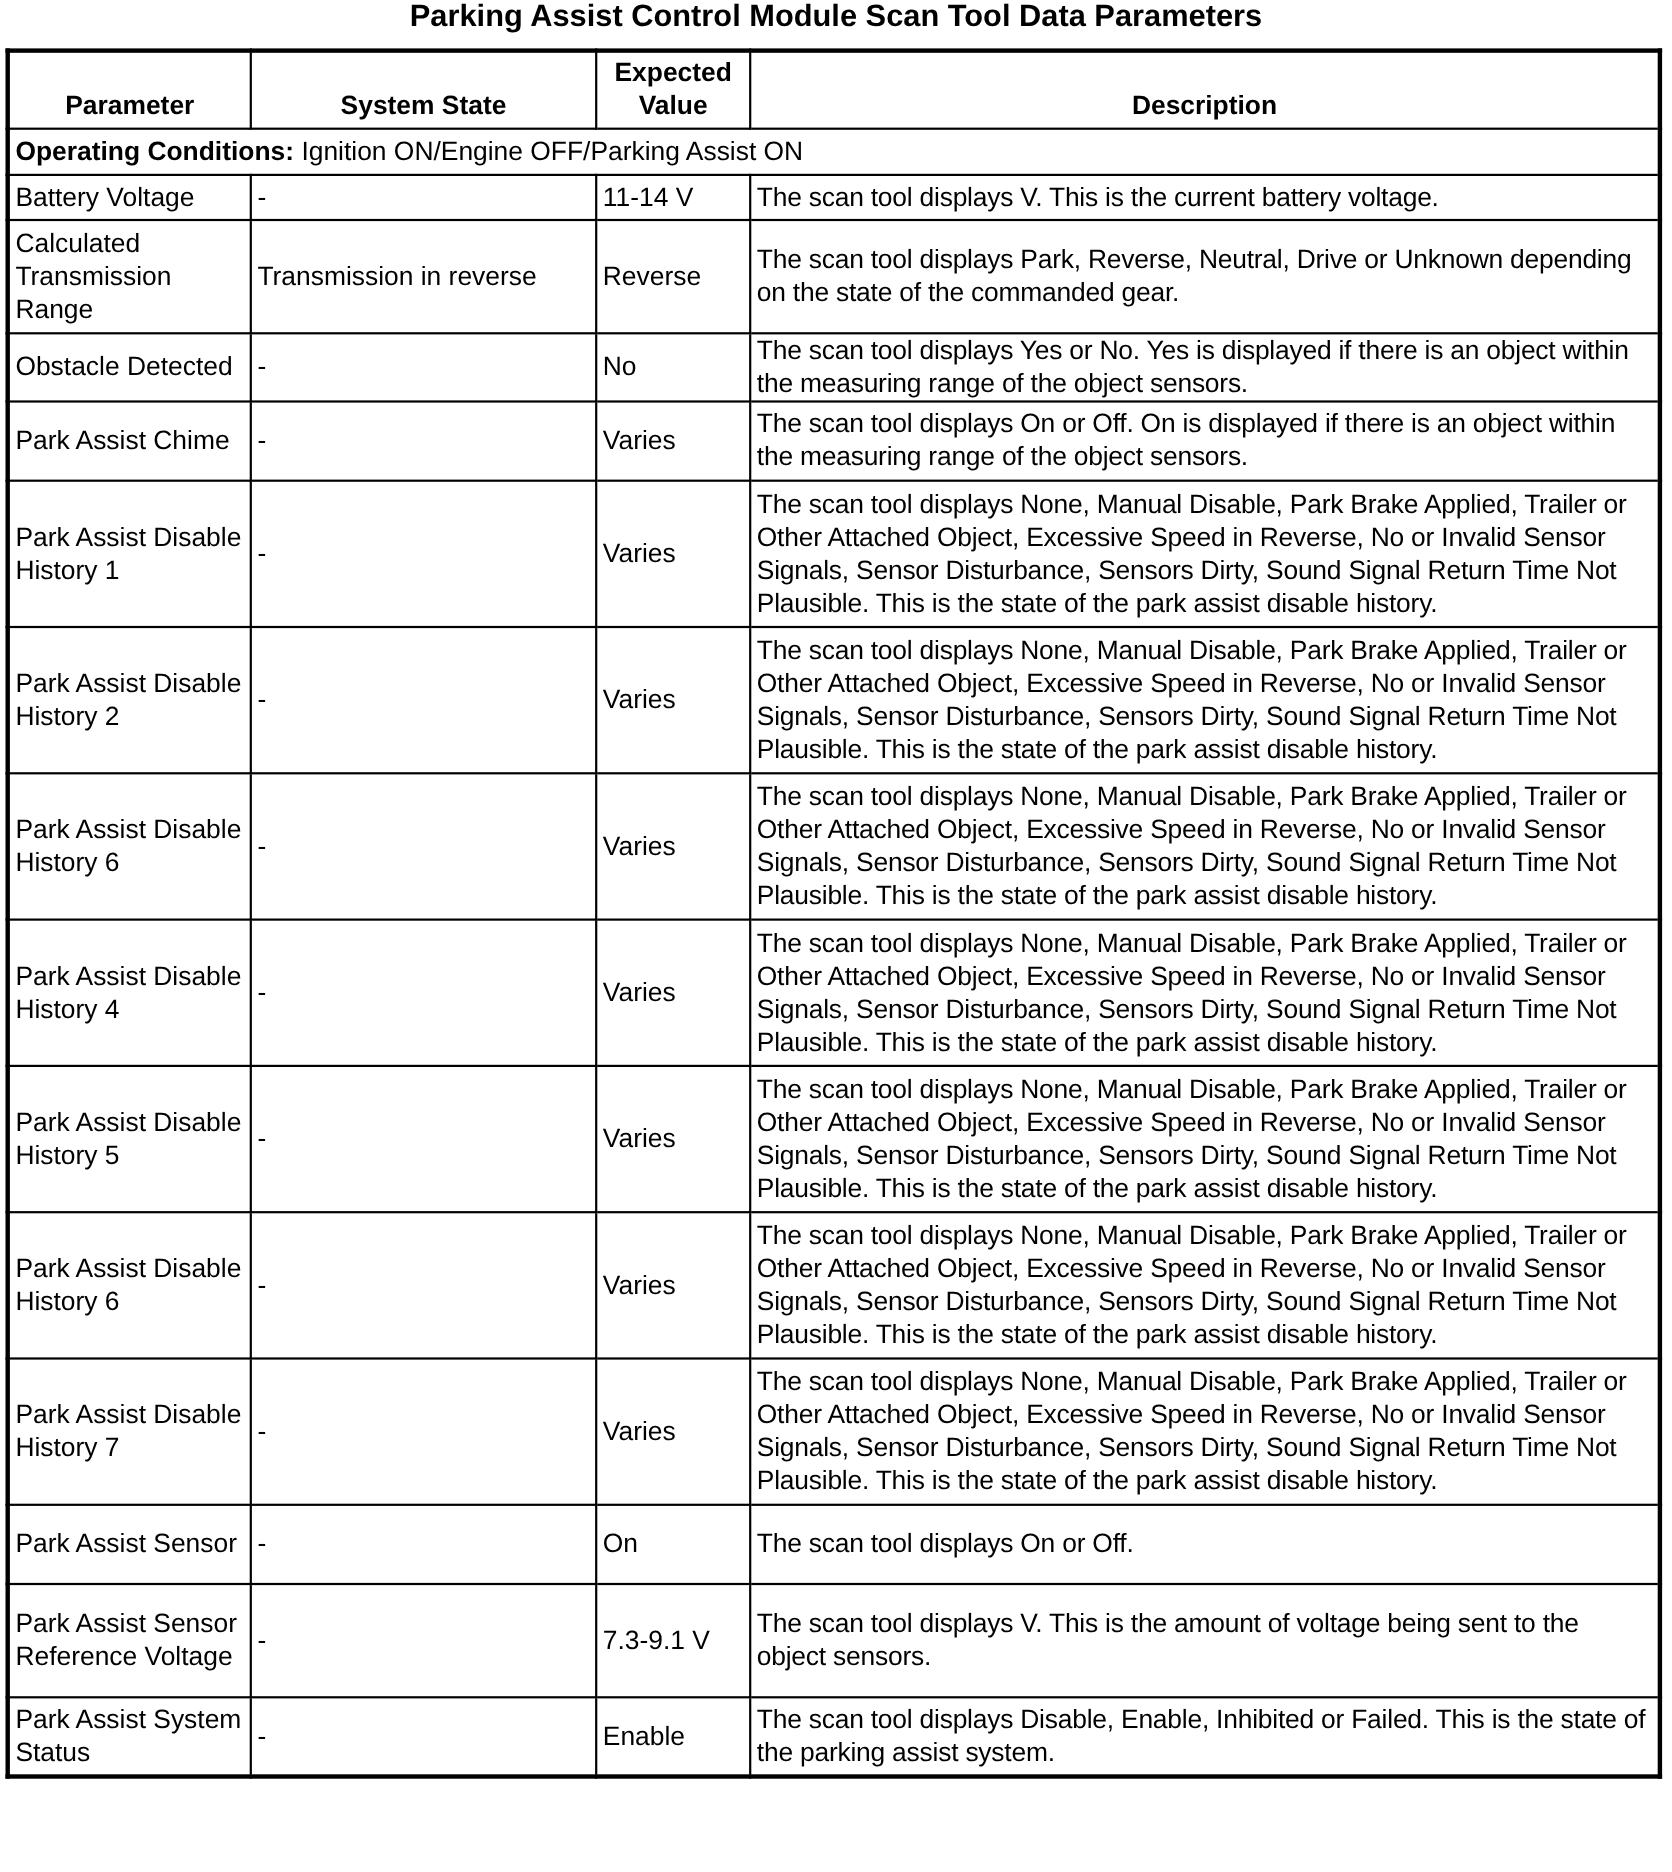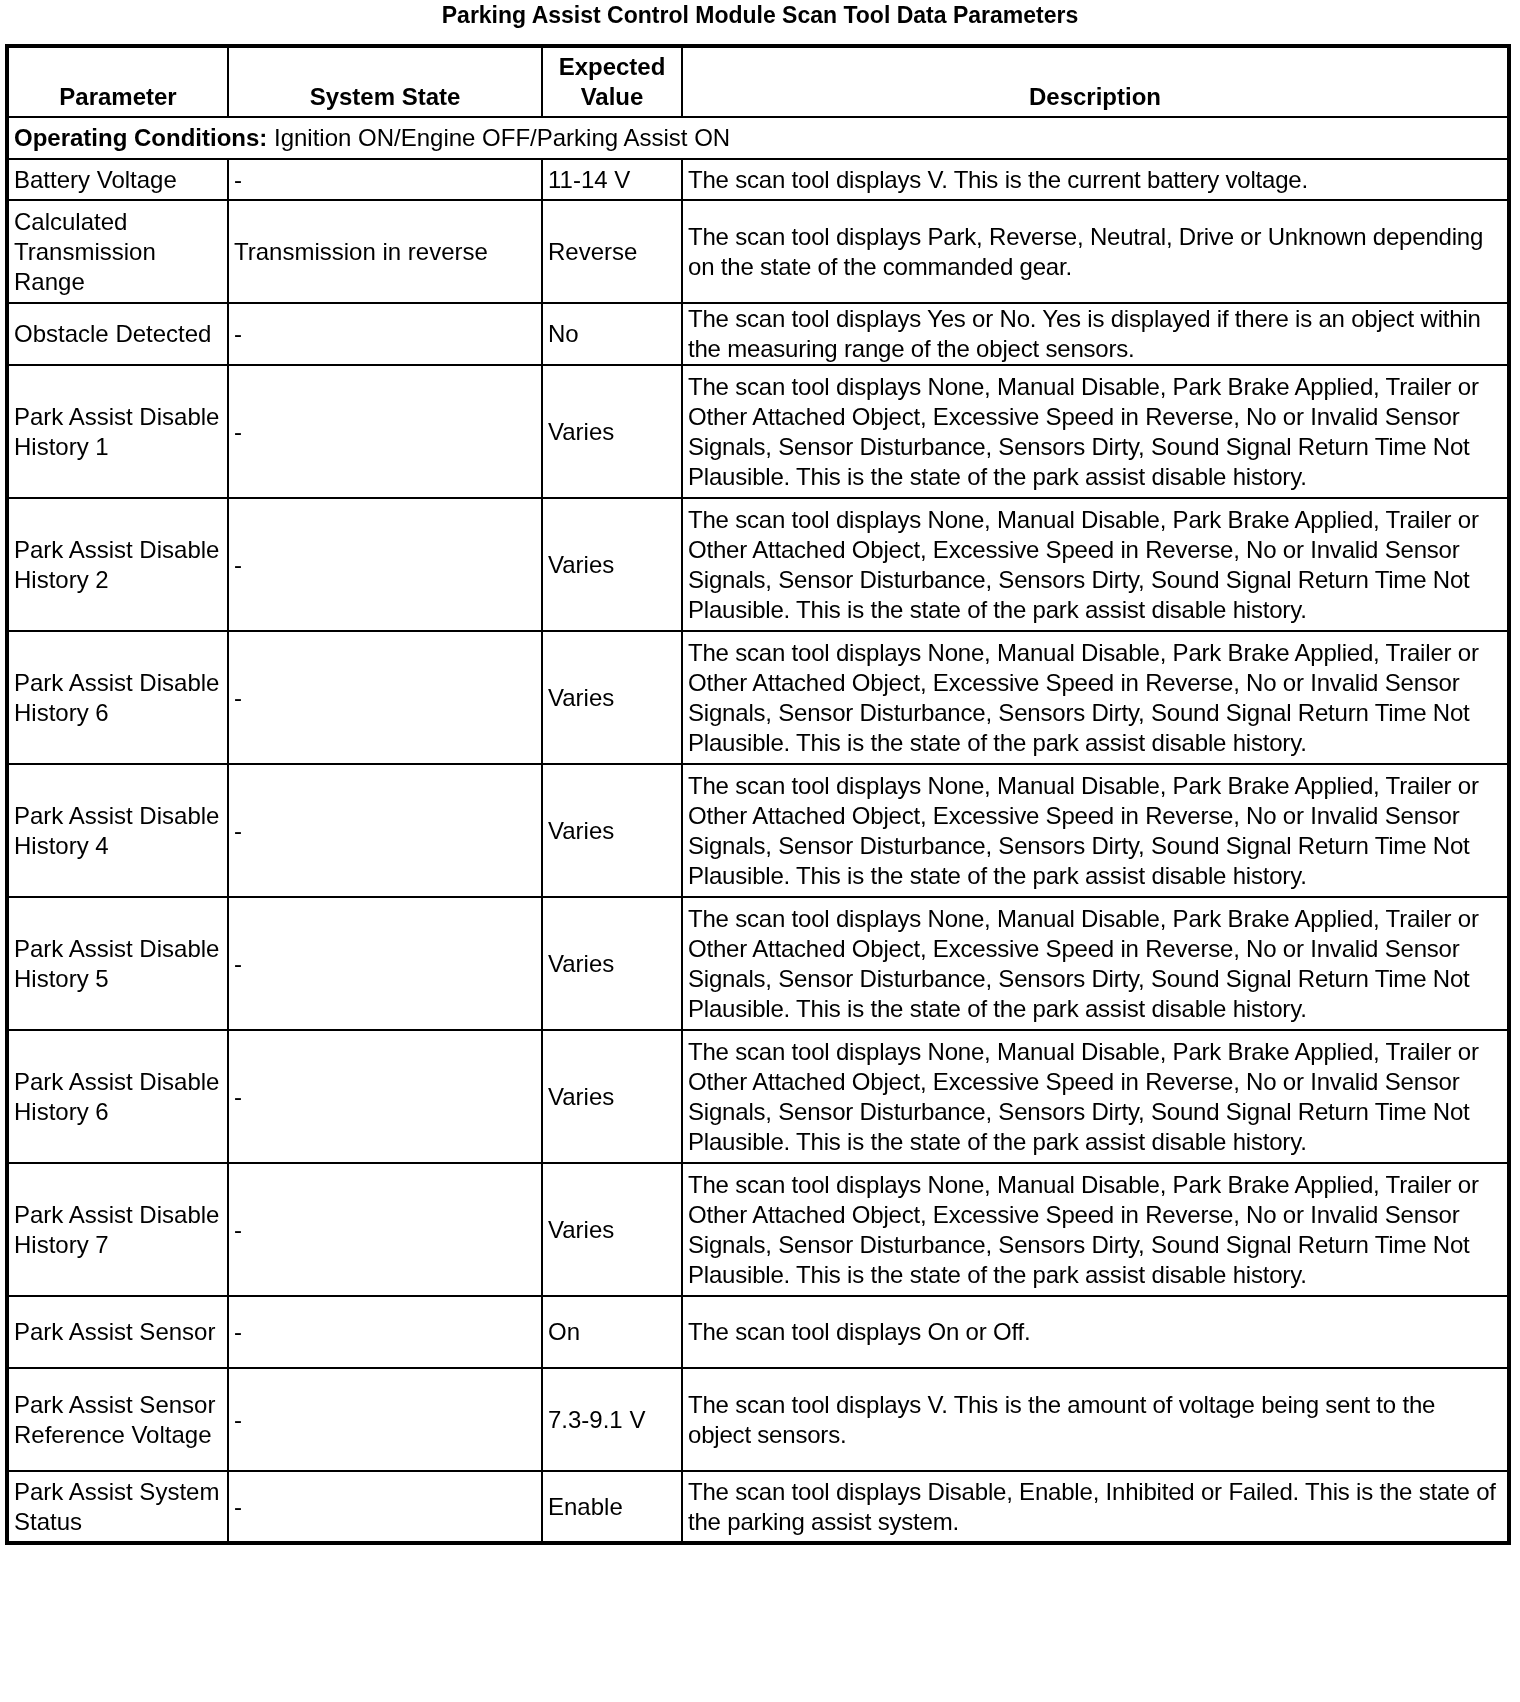--- a/index.html
+++ b/index.html
@@ -1,19 +1,19 @@
 <!DOCTYPE html>
 <html><head>
 <meta charset="utf-8">
 <style>
   html, body { margin: 0; padding: 0; background: #ffffff; }
   body { width: 1520px; height: 1702px; position: relative; overflow: hidden;
          font-family: "Liberation Sans", sans-serif; color: #000; }
   .title { position: absolute; top: 0; left: 0; width: 1520px; height: 34px;
-           text-align: center; font-weight: bold; font-size: 23px; line-height: 30px; }
+           text-align: center; font-weight: bold; font-size: 28px; line-height: 30px; }
   table.params { position: absolute; top: 44px; left: 5px; width: 1506px;
                  border-collapse: collapse; table-layout: fixed;
                  border: 4px solid #000; }
   table.params td, table.params th { border: 2px solid #000; padding: 0 5px;
                  font-size: 24px; line-height: 30px; vertical-align: middle;
                  text-align: left; font-weight: normal; overflow: hidden; }
   table.params th { font-weight: bold; text-align: center; vertical-align: bottom;
                     padding-bottom: 4px; margin-left: 28px; }
   col.c1 { width: 221px; } col.c2 { width: 314px; } col.c3 { width: 140px; } col.c4 { width: 827px; }
   tr.hdr { height: 71px; }
@@ -55,20 +55,26 @@
         <td>Calculated Transmission Range</td>
         <td>Transmission in reverse</td>
         <td>Reverse</td>
         <td class="desc">The scan tool displays Park, Reverse, Neutral, Drive or Unknown depending on the state of the commanded gear.</td>
       </tr>
       <tr style="height: 58px;">
         <td>Obstacle Detected</td>
         <td>-</td>
         <td>No</td>
         <td class="desc">The scan tool displays Yes or No. Yes is displayed if there is an object within the measuring range of the object sensors.</td>
+      </tr>
+      <tr style="height: 72px;">
+        <td>Park Assist Chime</td>
+        <td>-</td>
+        <td>Varies</td>
+        <td class="desc">The scan tool displays On or Off. On is displayed if there is an object within the measuring range of the object sensors.</td>
       </tr>
       <tr style="height: 133px;">
         <td>Park Assist Disable History 1</td>
         <td>-</td>
         <td>Varies</td>
         <td class="desc">The scan tool displays None, Manual Disable, Park Brake Applied, Trailer or Other Attached Object, Excessive Speed in Reverse, No or Invalid Sensor Signals, Sensor Disturbance, Sensors Dirty, Sound Signal Return Time Not Plausible. This is the state of the park assist disable history.</td>
       </tr>
       <tr style="height: 133px;">
         <td>Park Assist Disable History 2</td>
         <td>-</td>

